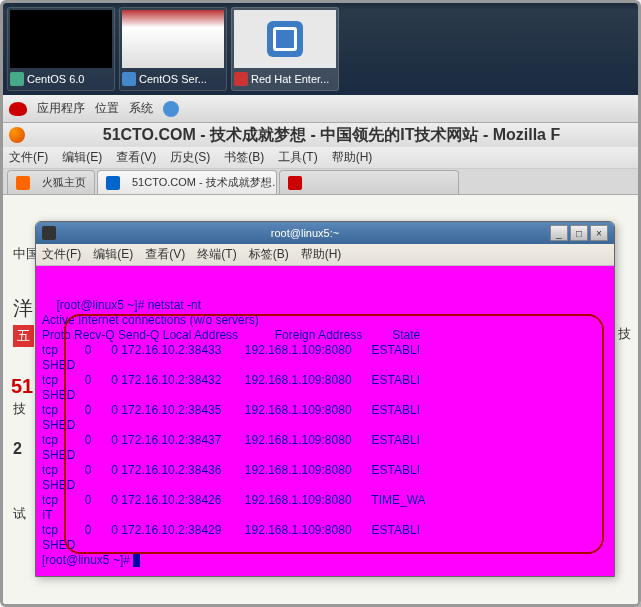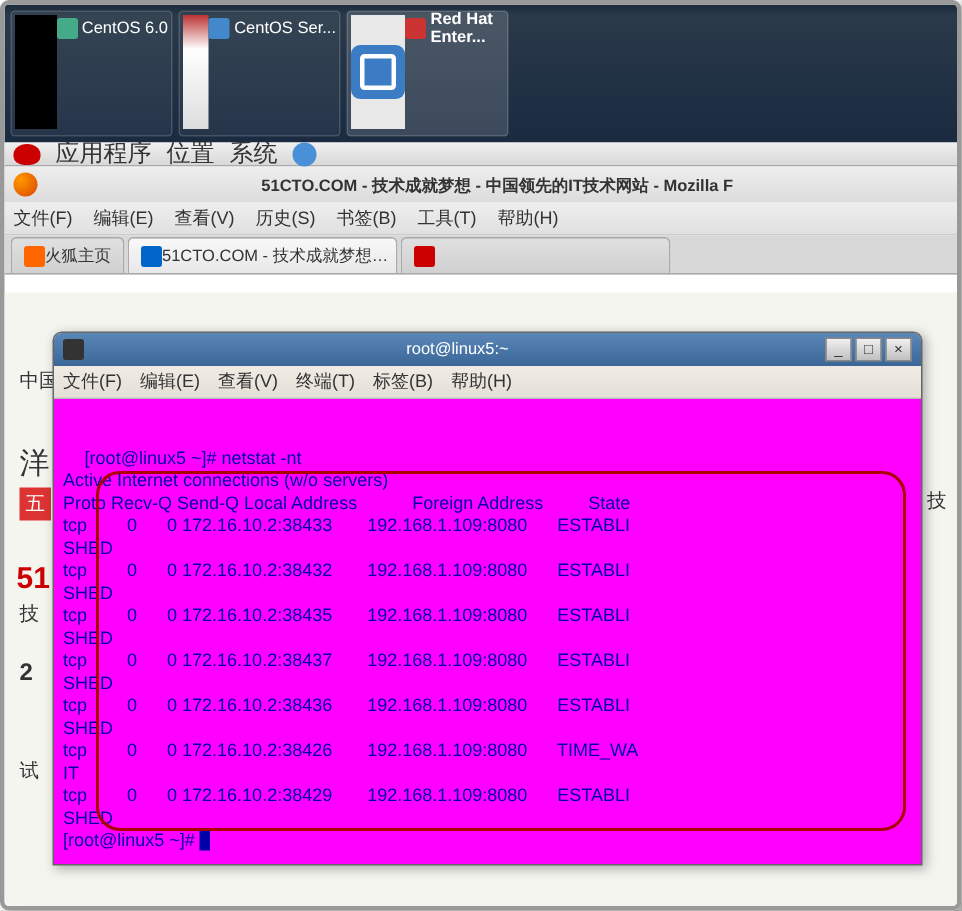--- a/index.html
+++ b/index.html
@@ -1,46 +1,46 @@
 <!DOCTYPE html>
 <html><head>
 <meta charset="utf-8">
 <style>
 * { margin: 0; padding: 0; box-sizing: border-box; font-family: "Microsoft YaHei", Arial, sans-serif; }
 body { width: 641px; height: 607px; background: #fff; overflow: hidden; position: relative; border: 3px solid #999; border-radius: 6px; box-shadow: 6px 6px 12px rgba(0,0,0,0.4); }
 
 
 .taskbar { height: 92px; background: linear-gradient(#1a2a3a,#2a3a4a 8%,#1a2a40); display: flex; padding: 4px; gap: 4px; }
-.task-item { width: 108px; display: flex; flex-direction: row; background: rgba(255,255,255,0.05); border: 1px solid rgba(255,255,255,0.15); border-radius: 3px; padding: 2px; }
-.task-item.active { background: rgba(255,255,255,0.15); font-weight: bold; }
+.task-item { width: 108px; display: flex; flex-direction: column; background: rgba(255,255,255,0.05); border: 1px solid rgba(255,255,255,0.15); border-radius: 3px; padding: 2px; }
+.task-item.active { background: rgba(255,255,255,0.15); }
 .thumb { flex: 1; background: #000; margin-bottom: 2px; }
 .thumb.win { background: linear-gradient(#b33,#fff 30%,#ddd); }
 .thumb.vm { background: #e8e8e8; display: flex; align-items: center; justify-content: center; }
 .vm-logo { width: 36px; height: 36px; background: #3b7cc4; border-radius: 6px; display: flex; align-items: center; justify-content: center; }
 .vm-logo::after { content: ""; width: 18px; height: 18px; border: 3px solid #fff; border-radius: 3px; }
 .task-label { height: 18px; display: flex; align-items: center; gap: 3px; font-size: 11px; color: #fff; }
 .mini-icon { width: 14px; height: 14px; background: #4a8; border-radius: 2px; flex-shrink: 0; }
 
 
-.gnome-panel { height: 16px; background: linear-gradient(#f0f0f0,#d8d8d8); border-bottom: 1px solid #aaa; display: flex; align-items: center; padding: 0 6px; gap: 10px; font-size: 16px; color: #333; }
+.gnome-panel { height: 28px; background: linear-gradient(#f0f0f0,#d8d8d8); border-bottom: 1px solid #aaa; display: flex; align-items: center; padding: 0 6px; gap: 10px; font-size: 12px; color: #333; }
 .rh-icon { width: 18px; height: 14px; background: #c00; border-radius: 50% 50% 40% 40%; }
 .panel-sep { flex: 1; }
 .round-icon { width: 16px; height: 16px; background: #4a90d9; border-radius: 50%; }
 
 
-.ff-title { height: 24px; background: linear-gradient(#eee,#dcdcdc); display: flex; align-items: center; padding: 0 6px; font-size: 11px; font-weight: bold; color: #333; }
+.ff-title { height: 24px; background: linear-gradient(#eee,#dcdcdc); display: flex; align-items: center; padding: 0 6px; font-size: 16px; font-weight: bold; color: #333; }
 .ff-icon { width: 16px; height: 16px; background: radial-gradient(circle at 30% 30%,#f90,#d40); border-radius: 50%; margin-right: 6px; }
 .ff-title .spacer { flex: 1; }
 
 
 .ff-menu { height: 22px; background: linear-gradient(#eee,#e0e0e0); display: flex; align-items: center; padding: 0 6px; gap: 14px; font-size: 12px; color: #333; border-bottom: 1px solid #ccc; }
 
 
 .ff-tabs { height: 26px; background: #d8d8d8; display: flex; align-items: flex-end; padding: 0 4px; gap: 2px; border-bottom: 1px solid #aaa; }
-.tab { height: 24px; padding: 0 8px; background: linear-gradient(#f8f8f8,#e8e8e8); border: 1px solid #aaa; border-bottom: none; border-radius: 4px 4px 0 0; display: flex; align-items: center; gap: 0; font-size: 11px; color: #333; max-width: 180px; overflow: hidden; white-space: nowrap; }
+.tab { height: 24px; padding: 0 8px; background: linear-gradient(#f8f8f8,#e8e8e8); border: 1px solid #aaa; border-bottom: none; border-radius: 4px 4px 0 0; display: flex; align-items: center; gap: 12px; font-size: 11px; color: #333; max-width: 180px; overflow: hidden; white-space: nowrap; }
 .tab.inactive { background: linear-gradient(#e0e0e0,#d0d0d0); }
 .fav { width: 14px; height: 14px; background: #f60; border-radius: 2px; flex-shrink: 0; }
 .fav.cto { background: #06c; }
 .fav.jd { background: #c00; }
 
 
 .page-bg { position: absolute; left: 0; top: 192px; width: 100%; height: 420px; background: #f5f5f0; }
 .page-bg .pg-text { position: absolute; font-size: 13px; color: #333; }
 
 

